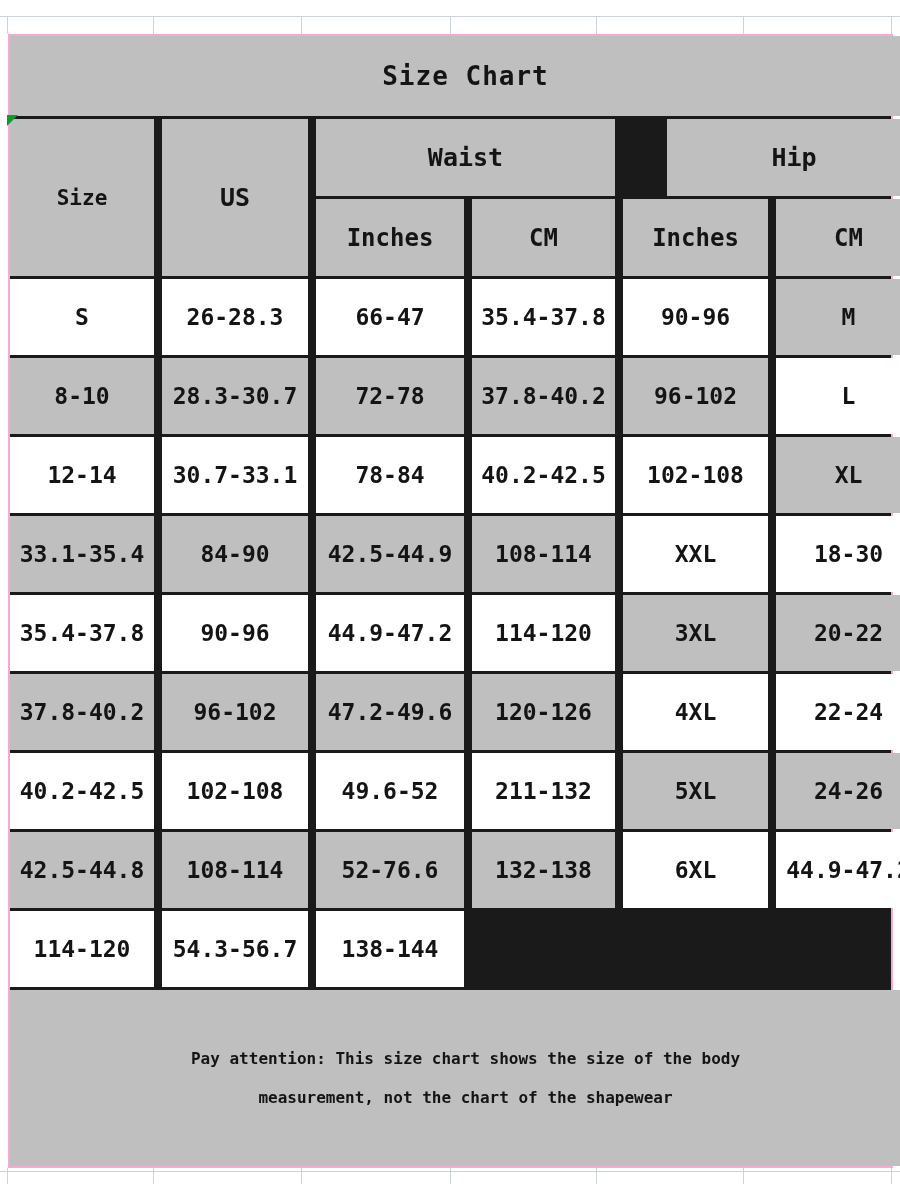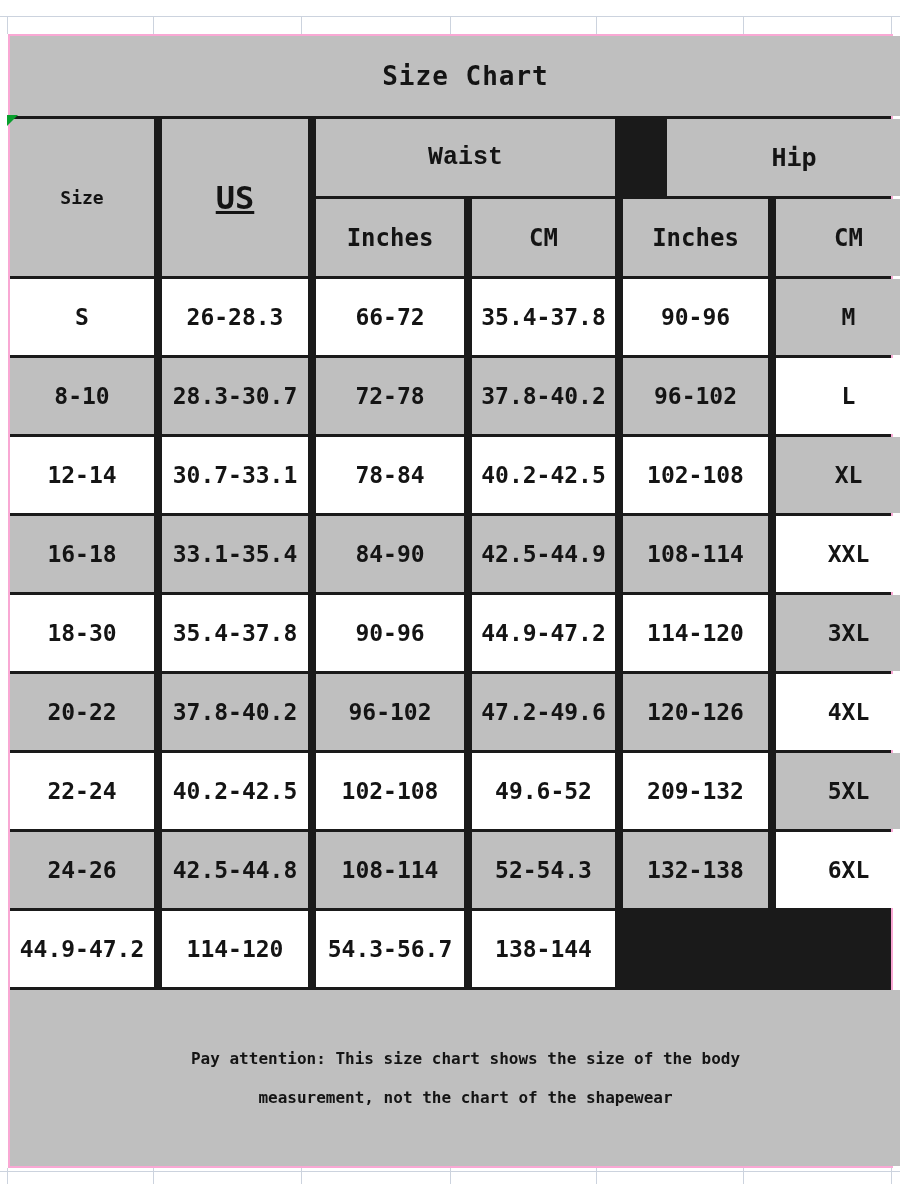--- a/index.html
+++ b/index.html
@@ -24,23 +24,23 @@
     gap:3px 8px;
   }
   .cell {
     display:flex; align-items:center; justify-content:center;
     font-weight:bold; color:#141414; white-space:nowrap; overflow:hidden;
   }
   .g { background:#bfbfbf; }
   .w { background:#ffffff; }
 
   .title-cell  { grid-column:1/-1; grid-row:1; font-size:26px; letter-spacing:1px; }
-  .size-hcell  { grid-column:1; grid-row:2/4; font-size:18px; }
-  .us-hcell    { grid-column:2; grid-row:2/4; font-size:32px;text-decoration:underline; }
-  .waist-hcell { grid-column:3/5; grid-row:2; font-size:25px;font-family:Liberation Mono, monospace; }
+  .size-hcell  { grid-column:1; grid-row:2/4; font-size:21px; }
+  .us-hcell    { grid-column:2; grid-row:2/4; font-size:25px; }
+  .waist-hcell { grid-column:3/5; grid-row:2; font-size:25px; }
   .hip-hcell   { grid-column:5/7; grid-row:2; font-size:25px;margin-left:44px; }
   .sub3 { grid-column:3; grid-row:3; } .sub4 { grid-column:4; grid-row:3; }
   .sub5 { grid-column:5; grid-row:3; } .sub6 { grid-column:6; grid-row:3; }
   .sub  { font-size:24px; }
   .val  { font-size:23px; }
   .footer-cell {
     grid-column:1/-1; grid-row:13; flex-direction:column;
     font-size:16px; line-height:39px; text-align:right;
   }
 
@@ -77,40 +77,39 @@
   <div class="cell g us-hcell">US</div>
   <div class="cell g waist-hcell">Waist</div>
   <div class="cell g hip-hcell">Hip</div>
   <div class="cell g sub sub3">Inches</div>
   <div class="cell g sub sub4">CM</div>
   <div class="cell g sub sub5">Inches</div>
   <div class="cell g sub sub6">CM</div>
 
   <div class="cell w val">S</div>
   <div class="cell w val">26-28.3</div>
-  <div class="cell w val">66-72</div>
+  <div class="cell w val">66-47</div>
   <div class="cell w val">35.4-37.8</div>
   <div class="cell w val">90-96</div>
 
   <div class="cell g val">M</div>
   <div class="cell g val">8-10</div>
   <div class="cell g val">28.3-30.7</div>
   <div class="cell g val">72-78</div>
   <div class="cell g val">37.8-40.2</div>
   <div class="cell g val">96-102</div>
 
   <div class="cell w val">L</div>
   <div class="cell w val">12-14</div>
   <div class="cell w val">30.7-33.1</div>
   <div class="cell w val">78-84</div>
   <div class="cell w val">40.2-42.5</div>
   <div class="cell w val">102-108</div>
 
   <div class="cell g val">XL</div>
-  <div class="cell g val">16-18</div>
   <div class="cell g val">33.1-35.4</div>
   <div class="cell g val">84-90</div>
   <div class="cell g val">42.5-44.9</div>
   <div class="cell g val">108-114</div>
 
   <div class="cell w val">XXL</div>
   <div class="cell w val">18-30</div>
   <div class="cell w val">35.4-37.8</div>
   <div class="cell w val">90-96</div>
   <div class="cell w val">44.9-47.2</div>
@@ -121,27 +120,27 @@
   <div class="cell g val">37.8-40.2</div>
   <div class="cell g val">96-102</div>
   <div class="cell g val">47.2-49.6</div>
   <div class="cell g val">120-126</div>
 
   <div class="cell w val">4XL</div>
   <div class="cell w val">22-24</div>
   <div class="cell w val">40.2-42.5</div>
   <div class="cell w val">102-108</div>
   <div class="cell w val">49.6-52</div>
-  <div class="cell w val">209-132</div>
+  <div class="cell w val">211-132</div>
 
   <div class="cell g val">5XL</div>
   <div class="cell g val">24-26</div>
   <div class="cell g val">42.5-44.8</div>
   <div class="cell g val">108-114</div>
-  <div class="cell g val">52-54.3</div>
+  <div class="cell g val">52-76.6</div>
   <div class="cell g val">132-138</div>
 
   <div class="cell w val">6XL</div>
   <div class="cell w val">44.9-47.2</div>
   <div class="cell w val">114-120</div>
   <div class="cell w val">54.3-56.7</div>
   <div class="cell w val">138-144</div>
 
   <div class="cell g footer-cell">
     <span>Pay attention: This size chart shows the size of the body</span>

